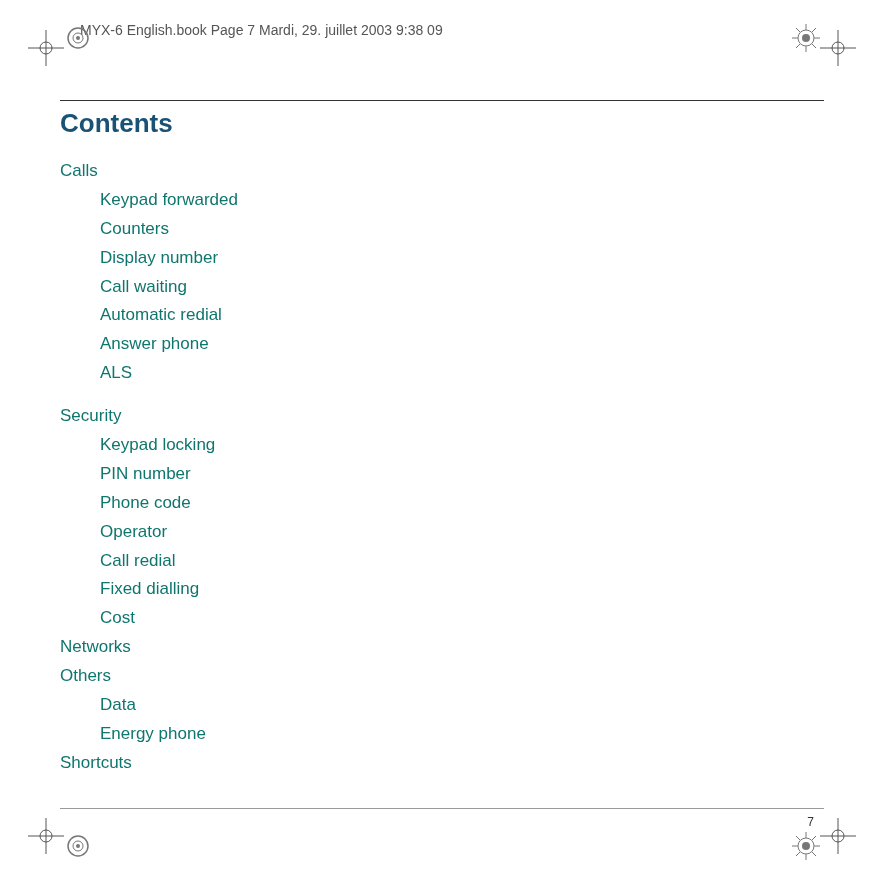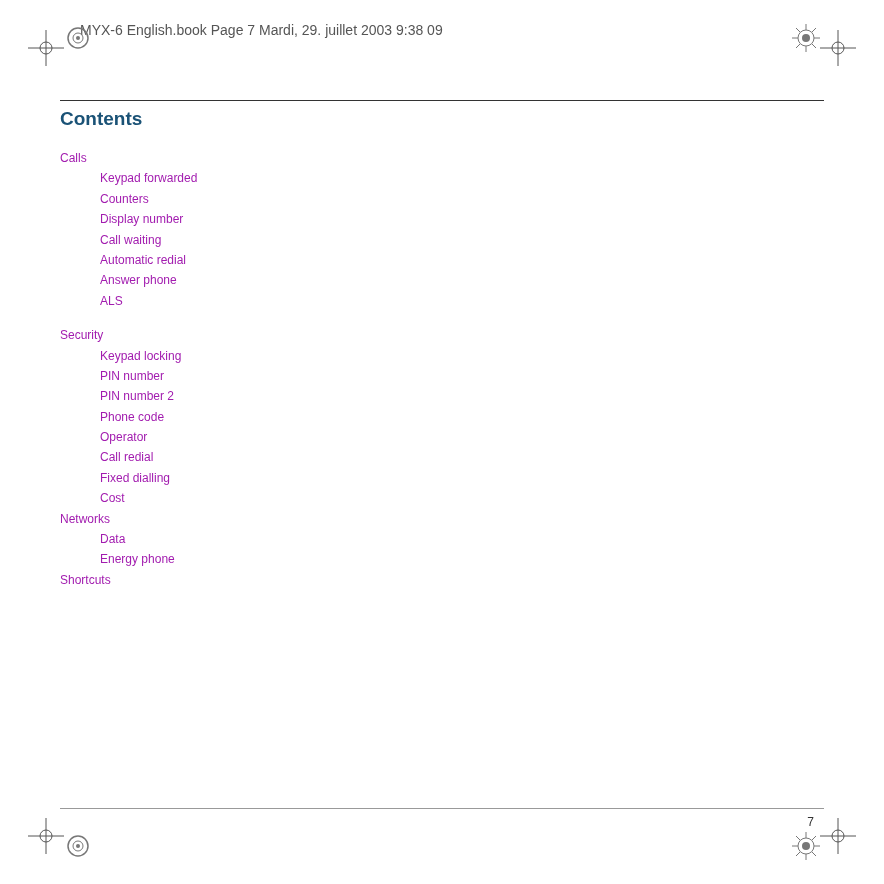--- a/index.html
+++ b/index.html
@@ -59,35 +59,35 @@
     
     .main-content {
       position: absolute;
       top: 108px;
       left: 60px;
       right: 60px;
     }
 
     
     .page-title {
-      font-size: 19px;
+      font-size: 26px;
       font-weight: bold;
       color: #1a5276;
       margin-bottom: 18px;
     }
 
     
     .contents-list {
       margin-left: 0;
     }
 
     .toc-item {
       display: block;
-      color: #a21caf;
-      font-size: 12px;
+      color: #0f766e;
+      font-size: 17px;
       line-height: 1.7;
       text-decoration: none;
     }
 
     .toc-item.level1 {
       margin-left: 0px;
     }
 
     .toc-item.level2 {
       margin-left: 40px;
@@ -185,24 +185,24 @@
       <div class="toc-item level2">Counters</div>
       <div class="toc-item level2">Display number</div>
       <div class="toc-item level2">Call waiting</div>
       <div class="toc-item level2">Automatic redial</div>
       <div class="toc-item level2">Answer phone</div>
       <div class="toc-item level2">ALS</div>
       <div class="toc-section-gap"></div>
       <div class="toc-item level1">Security</div>
       <div class="toc-item level2">Keypad locking</div>
       <div class="toc-item level2">PIN number</div>
-      <div class="toc-item level2">PIN number 2</div>
       <div class="toc-item level2">Phone code</div>
       <div class="toc-item level2">Operator</div>
       <div class="toc-item level2">Call redial</div>
       <div class="toc-item level2">Fixed dialling</div>
       <div class="toc-item level2">Cost</div>
       <div class="toc-item level1">Networks</div>
+      <div class="toc-item level1">Others</div>
       <div class="toc-item level2">Data</div>
       <div class="toc-item level2">Energy phone</div>
       <div class="toc-item level1">Shortcuts</div>
     </div>
 </div>
 
 </body></html>

